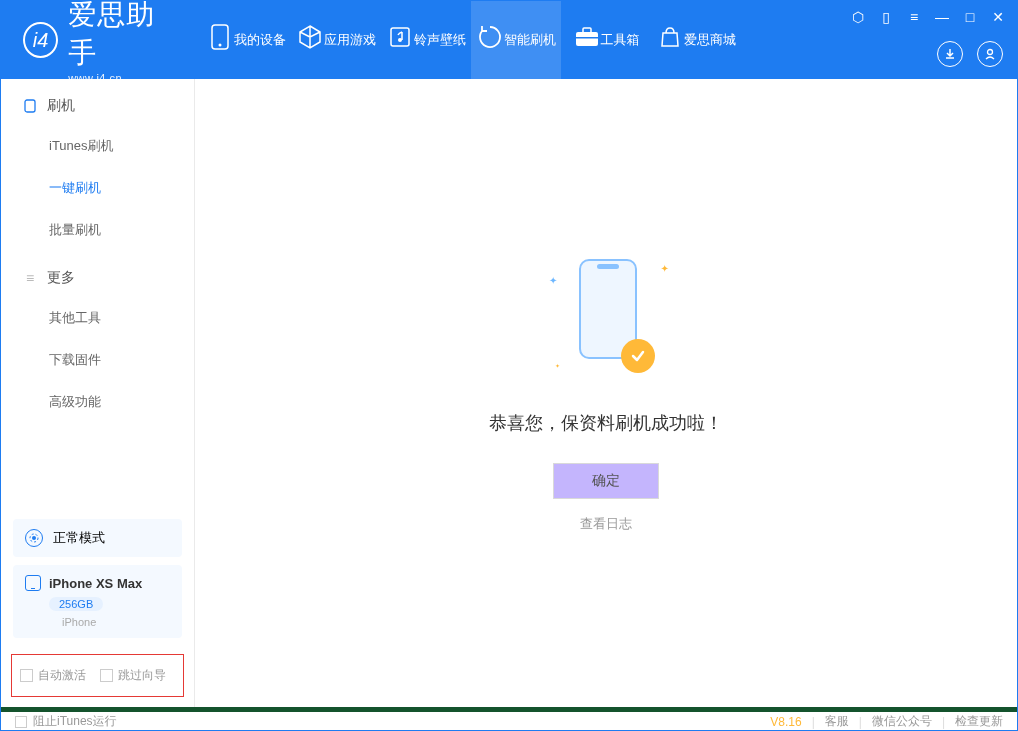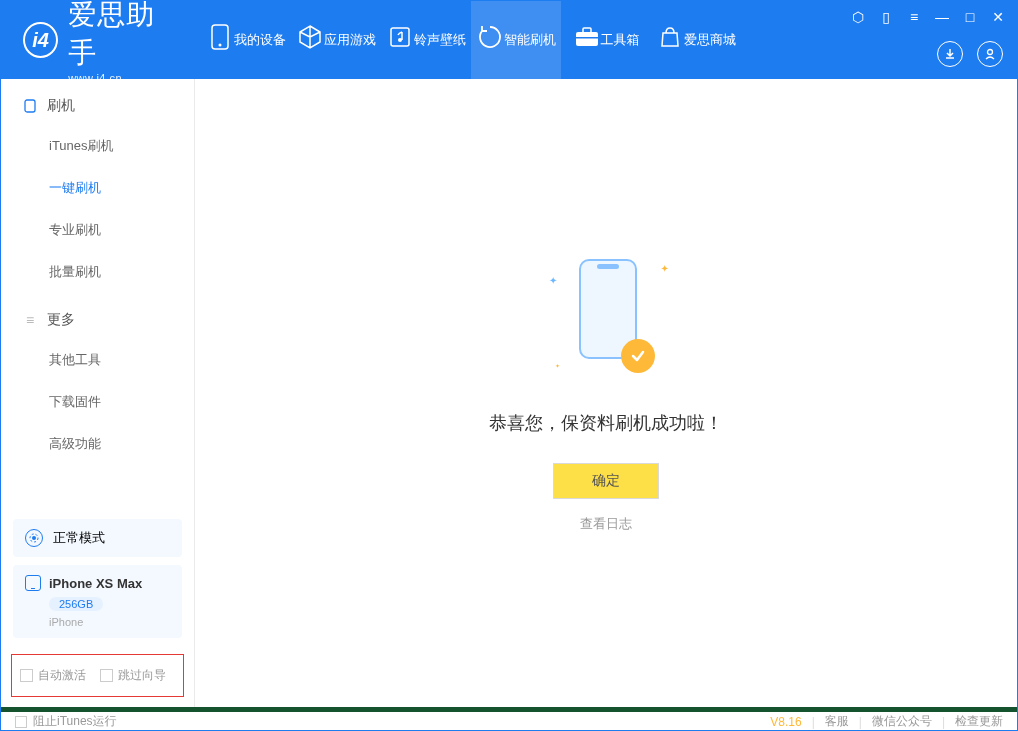--- a/index.html
+++ b/index.html
@@ -1,21 +1,21 @@
 <!DOCTYPE html>
 <html><head>
 <meta charset="utf-8">
 <style>
 * { margin: 0; padding: 0; box-sizing: border-box; font-family: "Microsoft YaHei", sans-serif; }
 body { background: #fff; width: 1018px; height: 731px; overflow: hidden; border: 1px solid #1e7cf1; }
 
 
 .header { background: #1e7cf1; height: 78px; display: flex; align-items: center; color: #fff; position: relative; }
 .logo-area { display: flex; align-items: center; padding: 0 20px 0 22px; width: 200px; }
-.logo-circle { width: 36px; height: 36px; border: 2.5px solid #fff; border-radius: 50%; display: flex; align-items: center; justify-content: center; font-weight: bold; font-size: 20px; font-style: italic; margin-right: 10px; }
+.logo-circle { width: 36px; height: 36px; border: 2.5px solid #fff; border-radius: 50%; display: flex; align-items: center; justify-content: center; font-weight: normal; font-size: 20px; font-style: italic; margin-right: 10px; }
 .brand-title { font-size: 28px; font-weight: 400; letter-spacing: 1px; }
 .brand-sub { font-size: 11px; opacity: 0.9; letter-spacing: 0.5px; }
 .nav-tabs { display: flex; height: 100%; }
 .nav-tab { display: flex; flex-direction: row; align-items: center; justify-content: center; width: 90px; height: 100%; cursor: pointer; font-size: 13px; color: #fff; }
 .nav-tab.active { background: rgba(255,255,255,0.15); align-items: center; }
 .nav-tab .icon { width: 28px; height: 28px; margin-bottom: 6px; display: flex; align-items: center; justify-content: center; }
 .header-right { position: absolute; right: 14px; top: 40px; display: flex; gap: 14px; }
 .header-right .circ { width: 26px; height: 26px; border: 1.5px solid #fff; border-radius: 50%; display: flex; align-items: center; justify-content: center; cursor: pointer; }
 .window-controls { position: absolute; right: 10px; top: 8px; display: flex; gap: 10px; font-size: 14px; color: #fff; }
 .window-controls span { cursor: pointer; width: 18px; text-align: center; }
@@ -28,38 +28,38 @@
 .side-item { padding: 12px 0 12px 48px; font-size: 13px; color: #666; cursor: pointer; }
 .side-item.active { color: #1e7cf1; }
 .side-spacer { flex: 1; }
 .device-box { margin: 8px 12px; background: #f4f9ff; border-radius: 4px; padding: 10px 12px; display: flex; align-items: center; font-size: 13px; color: #000000; cursor: pointer; }
 .device-box .dicon { width: 18px; height: 18px; border: 1.5px solid #1e7cf1; border-radius: 50%; margin-right: 10px; display: flex; align-items: center; justify-content: center; }
 .device-info { margin: 0 12px 10px 12px; background: #f4f9ff; border-radius: 4px; padding: 10px 12px; }
 .device-info .dname { display: flex; align-items: center; font-size: 13px; font-weight: 600; color: #333; }
 .device-info .dname .phone-ico { width: 16px; height: 16px; border: 1.5px solid #1e7cf1; border-radius: 3px; margin-right: 8px; position: relative; }
 .device-info .dname .phone-ico::after { content:''; position:absolute; bottom:1px; left:50%; transform:translateX(-50%); width:4px; height:1px; background:#1e7cf1; }
 .capacity-badge { display: inline-block; margin-top: 6px; margin-left: 24px; background: #e6f1ff; color: #1e7cf1; border-radius: 10px; padding: 1px 10px; font-size: 11px; }
-.device-type { margin-left: 24px; margin-top: 4px; font-size: 11px; color: #aaa; }
+.device-type { margin-left: 37px; margin-top: 4px; font-size: 11px; color: #aaa; }
 
 .checkbox-row { margin: 6px 10px 10px 10px; border: 1.5px solid #e53935; padding: 12px 8px; display: flex; gap: 14px; }
 .chk { display: flex; align-items: center; font-size: 12px; color: #999; cursor: pointer; }
 .chk .box { width: 13px; height: 13px; border: 1px solid #ccc; margin-right: 5px; }
 
 
 .main { flex: 1; display: flex; flex-direction: column; align-items: center; justify-content: center; position: relative; }
 .phone-illus { position: relative; width: 130px; height: 130px; }
 .phone-shape { position: absolute; left: 38px; top: 6px; width: 58px; height: 100px; border: 2.5px solid #89c2ff; border-radius: 10px; background: #eef6ff; }
 .phone-shape::before { content:''; position:absolute; top:3px; left:50%; transform:translateX(-50%); width:22px; height:5px; background:#89c2ff; border-radius:3px; }
 .check-circle { position: absolute; right: 16px; bottom: 10px; width: 34px; height: 34px; background: #ffb938; border-radius: 50%; display: flex; align-items: center; justify-content: center; }
 .sparkle { position: absolute; color: #ffb938; font-size: 10px; }
 .sparkle.s1 { left: 8px; top: 22px; color: #6db7ff; }
 .sparkle.s2 { right: 2px; top: 10px; }
 .sparkle.s3 { left: 14px; bottom: 14px; font-size: 6px; }
 .success-text { margin-top: 28px; font-size: 18px; color: #333; font-weight: 500; }
-.ok-btn { margin-top: 28px; padding: 8px 38px; border: 1px solid #d9d9d9; background: #fde047; font-size: 14px; color: #555; cursor: pointer; }
+.ok-btn { margin-top: 28px; padding: 8px 38px; border: 1px solid #d9d9d9; background: #c4b5fd; font-size: 14px; color: #555; cursor: pointer; }
 .view-log { margin-top: 16px; font-size: 13px; color: #999; cursor: pointer; }
 
 
 .statusbar { height: 24px; border-top: 5px solid #14532d; display: flex; align-items: center; padding: 0 14px; font-size: 12px; color: #999; }
 .statusbar .left { display: flex; align-items: center; }
 .statusbar .left .box { width: 12px; height: 12px; border: 1px solid #ccc; margin-right: 6px; }
 .statusbar .right { margin-left: auto; display: flex; align-items: center; gap: 10px; }
 .statusbar .sep { color: #ddd; }
 .statusbar .lnk { cursor: pointer; }
 .version { color: #ffb938; }
@@ -158,21 +158,20 @@
     <div class="side-group-hdr">
       <span class="gicon">
           <svg width="12" height="14" viewBox="0 0 12 14">
             <rect x="1" y="1" width="10" height="12" rx="2" fill="none" stroke="#1e7cf1" stroke-width="1.3"></rect>
           </svg>
         </span>
       <span>刷机</span>
     </div>
     <div class="side-item">iTunes刷机</div>
     <div class="side-item active">一键刷机</div>
-    <div class="side-item">专业刷机</div>
     <div class="side-item">批量刷机</div>
 
     <div class="side-group-hdr">
       <span class="gicon" style="color:#bbb;font-size:14px;">≡</span>
       <span>更多</span>
     </div>
     <div class="side-item">其他工具</div>
     <div class="side-item">下载固件</div>
     <div class="side-item">高级功能</div>
 

